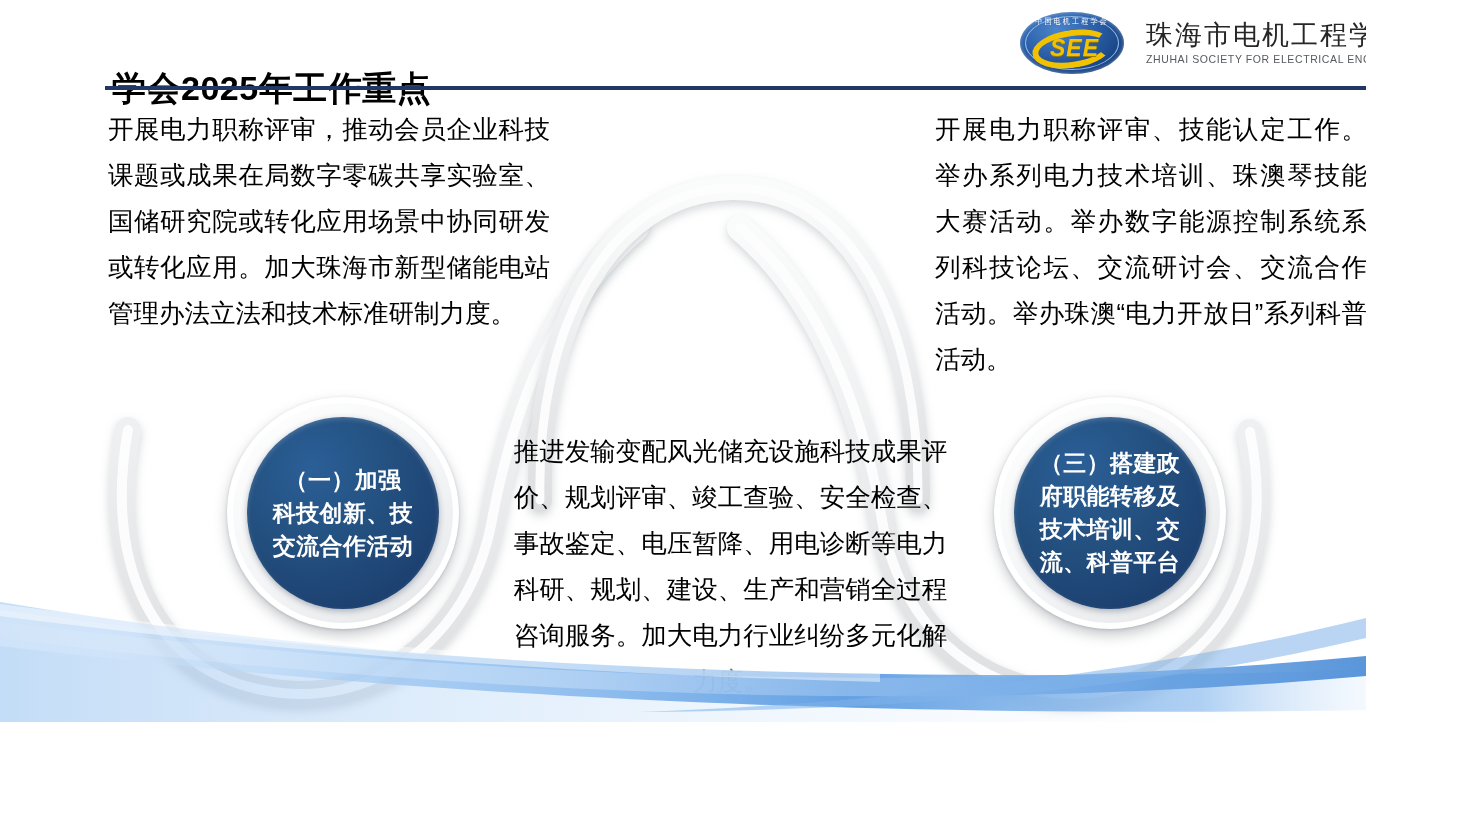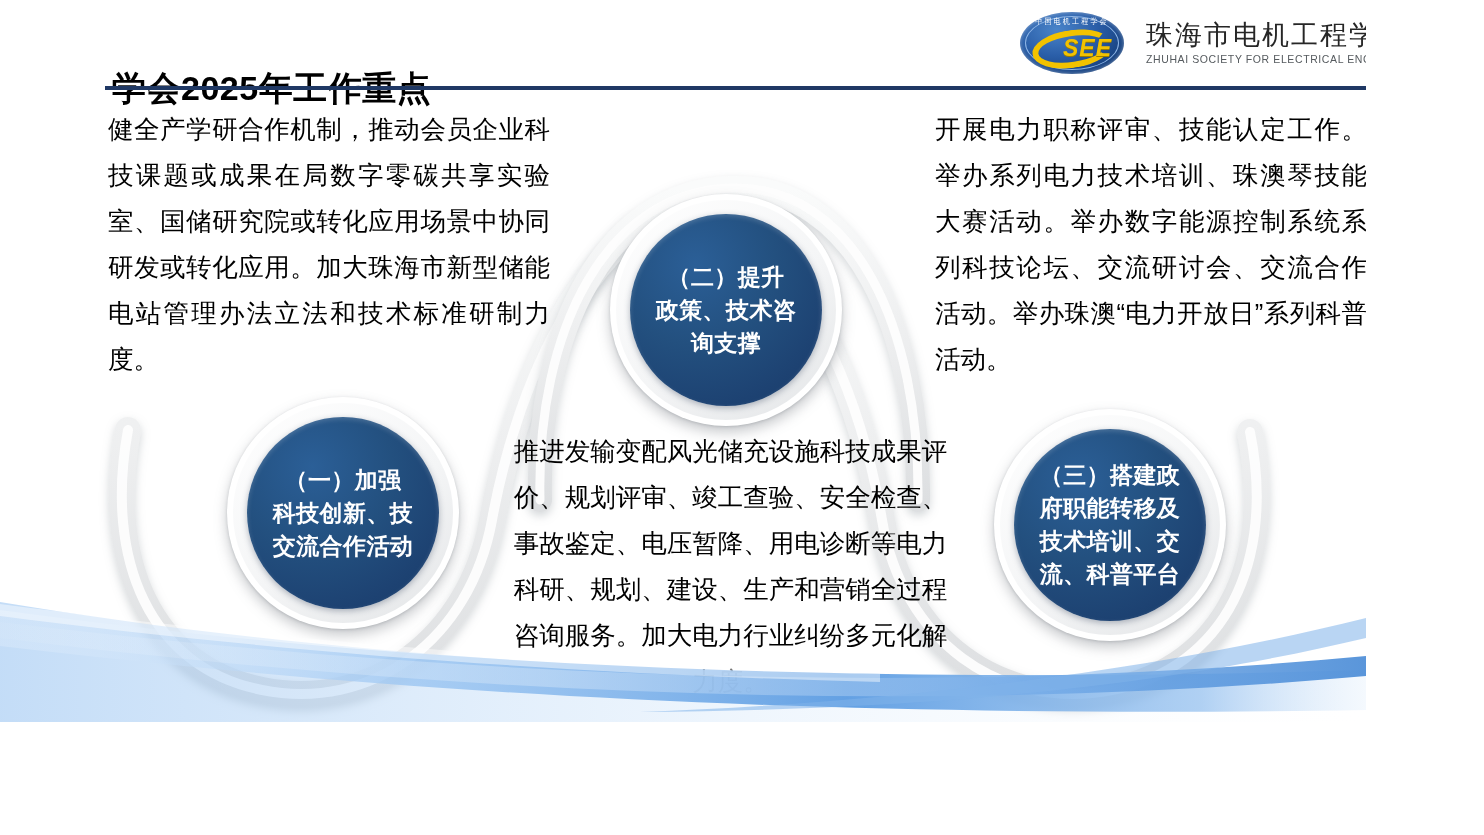--- a/index.html
+++ b/index.html
@@ -74,21 +74,21 @@
     transform: rotate(-8deg);
   }
   #logo-mark .see-text {
     position: absolute; left: 30px; top: 22px;
     width: 62px; height: 28px;
     font-size: 23px; font-weight: 800;
     font-style: italic;
     color: #F2C200;
     letter-spacing: 1px;
     line-height: 28px;
-    text-align: right;
+    text-align: left;
     text-shadow: 0 1px 0 #9a7d00;
   }
   #logo-mark .arc-cn {
     position: absolute; left: 0; top: 5px; width: 104px;
     text-align: center;
     font-size: 7px;
     color: #ffffff;
     letter-spacing: 2.2px;
     transform: scaleY(1.15);
     white-space: nowrap;
@@ -152,21 +152,21 @@
     font-size: 23px;
     font-weight: 700;
     line-height: 33px;
     text-align: center;
     letter-spacing: 0.4px;
     padding: 0 10px;
     white-space: pre-line;
   }
   #node-1 { left: 227px; top: 397px; }
   #node-2 { left: 610px; top: 194px; }
-  #node-3 { left: 994px; top: 409px; }
+  #node-3 { left: 994px; top: 397px; }
 
   
   #bottom-swoosh {
     position: absolute;
     left: 0; top: 560px;
     width: 1366px; height: 162px;
     pointer-events: none;
   }
 </style>
 </head>
@@ -230,43 +230,35 @@
         <div class="arc-cn">中国电机工程学会</div>
         <div class="c-ring"></div>
         <div class="see-text">SEE</div>
       </div>
       <div id="logo-texts">
         <div id="org-name-cn">珠海市电机工程学会</div>
         <div id="org-name-en">ZHUHAI SOCIETY FOR ELECTRICAL ENGINEERING</div>
       </div>
     </div>
 
-    <div class="body-text" id="text-left">健全产学研合作机制，推动会员企业科技课题或成果在局数字零碳共享实验室、国储研究院或转化应用场景中协同研发或转化应用。加大珠海市新型储能电站管理办法立法和技术标准研制力度。</div>
+    <div class="body-text" id="text-left">开展电力职称评审，推动会员企业科技课题或成果在局数字零碳共享实验室、国储研究院或转化应用场景中协同研发或转化应用。加大珠海市新型储能电站管理办法立法和技术标准研制力度。</div>
 
     <div class="body-text" id="text-right">开展电力职称评审、技能认定工作。举办系列电力技术培训、珠澳琴技能大赛活动。举办数字能源控制系统系列科技论坛、交流研讨会、交流合作活动。举办珠澳“电力开放日”系列科普活动。</div>
 
     <div class="body-text" id="text-center">推进发输变配风光储充设施科技成果评价、规划评审、竣工查验、安全检查、事故鉴定、电压暂降、用电诊断等电力科研、规划、建设、生产和营销全过程咨询服务。加大电力行业纠纷多元化解力度。</div>
 
     <div class="node" id="node-1">
       <div class="plate-ring"></div>
       <div class="disc">
         <div class="disc-label">（一）加强
 科技创新、技
 交流合作活动</div>
       </div>
     </div>
 
-    <div class="node" id="node-2">
-      <div class="plate-ring"></div>
-      <div class="disc">
-        <div class="disc-label">（二）提升
-政策、技术咨
-询支撑</div>
-      </div>
-    </div>
 
     <div class="node" id="node-3">
       <div class="plate-ring"></div>
       <div class="disc">
         <div class="disc-label">（三）搭建政
 府职能转移及
 技术培训、交
 流、科普平台</div>
       </div>
     </div>

